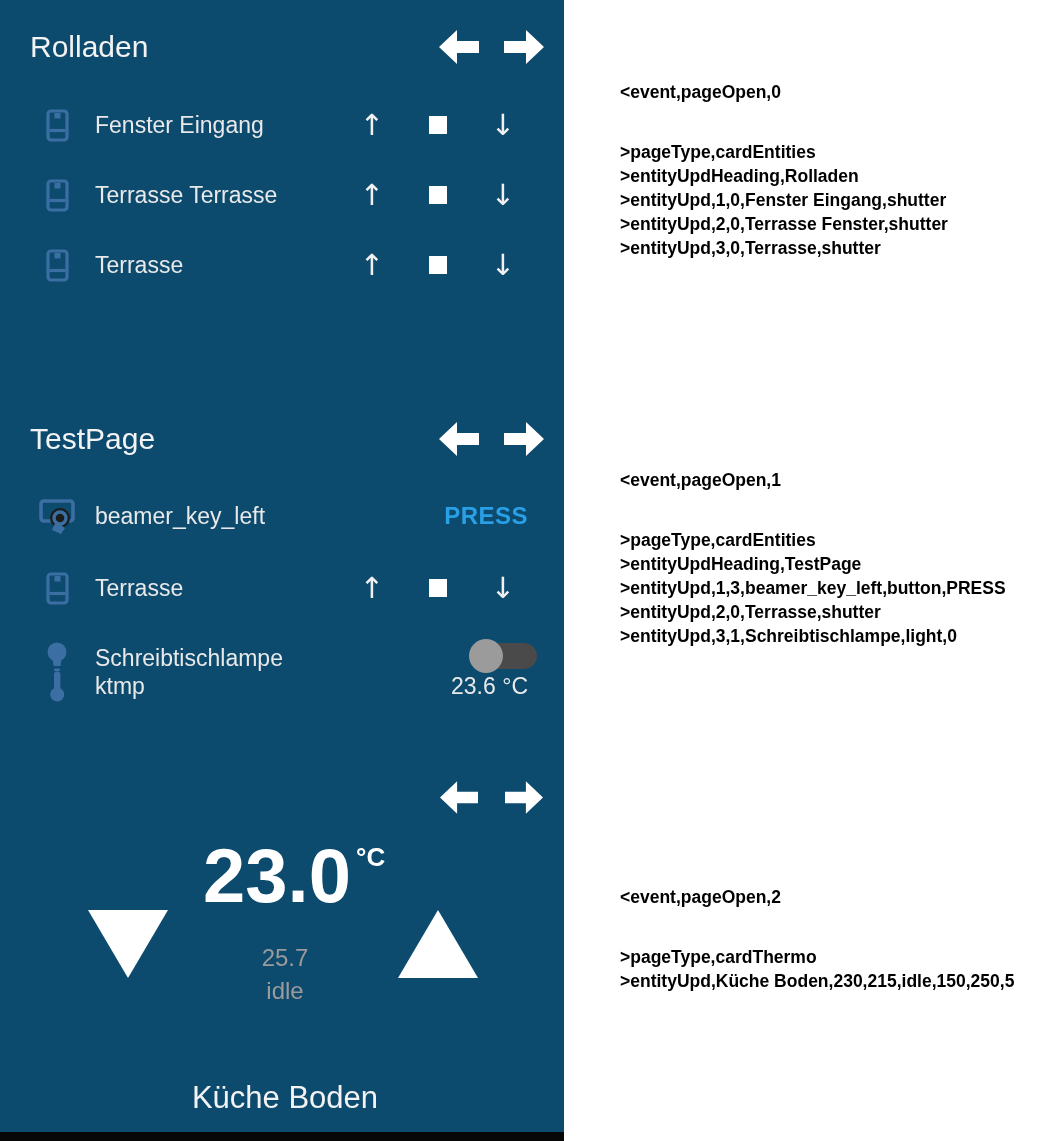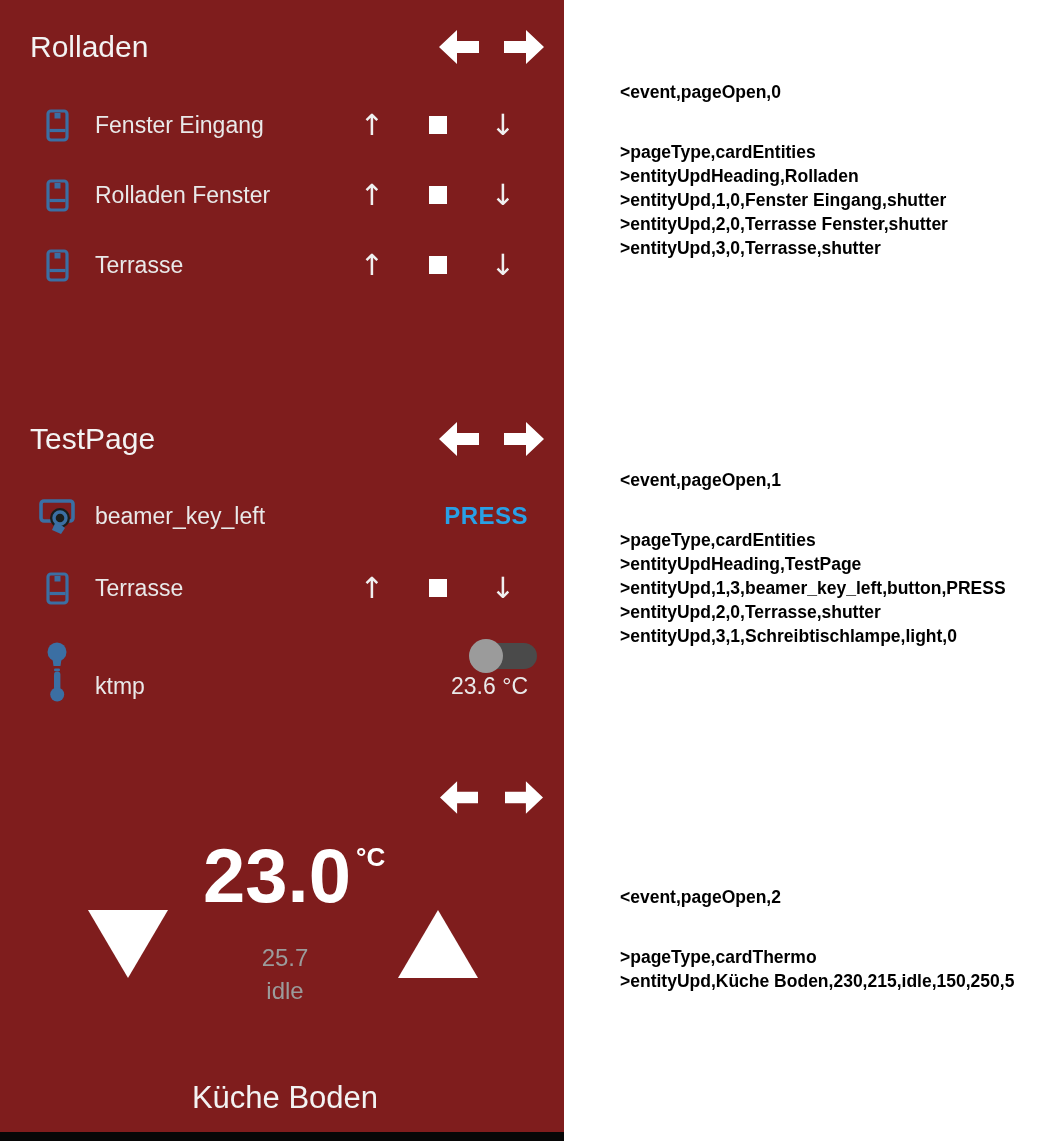--- a/index.html
+++ b/index.html
@@ -1,18 +1,18 @@
 <!DOCTYPE html>
 <html><head>
 <meta charset="utf-8">
 <style>
   html,body{margin:0;padding:0;background:#fff;}
   .stage{position:relative;width:1045px;height:1141px;background:#ffffff;overflow:hidden;
          font-family:"Liberation Sans",sans-serif;}
-  .panel{position:absolute;left:0;top:0;width:564px;height:1141px;background:#7f1d1d;}
+  .panel{position:absolute;left:0;top:0;width:564px;height:1141px;background:#0c4a6e;}
   .heading{position:absolute;left:30px;font-size:30px;font-weight:400;color:#f3f3f3;}
   .navbtn{position:absolute;width:42px;height:38px;display:flex;align-items:center;justify-content:center;}
   .row{position:absolute;left:0;width:588px;height:44px;}
   .row-icon{position:absolute;left:38px;top:0;width:38px;height:44px;display:flex;align-items:center;justify-content:center;}
   .row-label{position:absolute;left:95px;top:0;height:44px;line-height:44px;font-size:23px;color:#e9e9e9;}
   .ctl{position:absolute;top:0;width:40px;height:44px;display:flex;align-items:center;justify-content:center;}
   .arrow-glyph{font-family:"DejaVu Sans",sans-serif;font-size:29px;color:#f0f0f0;line-height:44px;}
   .stop-square{position:absolute;left:429px;top:13px;width:18px;height:18px;background:#ffffff;}
   .value-right{position:absolute;left:380px;top:0;width:148px;height:44px;line-height:44px;text-align:right;}
   .press{font-size:24px;font-weight:600;color:#29a0e6;letter-spacing:0.5px;}
@@ -78,21 +78,21 @@
     </div>
 
     <div class="row" style="top:173px;">
       <span class="row-icon">
         <svg width="23" height="33" viewBox="0 0 23 33">
             <rect x="2" y="2" width="19" height="29" rx="3" fill="none" stroke="#3b6fa3" stroke-width="3.2"></rect>
             <rect x="8.5" y="4" width="6" height="5.5" fill="#3b6fa3"></rect>
             <line x1="3.5" y1="21.5" x2="19.5" y2="21.5" stroke="#3b6fa3" stroke-width="3.2"></line>
           </svg>
       </span>
-      <span class="row-label">Rolladen Fenster</span>
+      <span class="row-label">Terrasse Terrasse</span>
       <div class="ctl" style="left:352px;">
           <span class="arrow-glyph">↑</span>
         </div>
       <div class="stop-square"></div>
       <div class="ctl" style="left:483px;">
           <span class="arrow-glyph">↓</span>
         </div>
     </div>
 
     <div class="row" style="top:243px;">
@@ -162,20 +162,21 @@
     </div>
 
     <div class="row" style="top:636px;">
       <span class="row-icon">
         <svg width="24" height="34" viewBox="0 0 24 34">
           <circle cx="12" cy="11" r="9.5" fill="#3b6fa3"></circle>
           <path d="M7.5 18 L16.5 18 L15.5 25 L8.5 25 Z" fill="#3b6fa3"></path>
           <rect x="9" y="27.5" width="6" height="2.8" rx="1.2" fill="#3b6fa3"></rect>
         </svg>
       </span>
+      <span class="row-label">Schreibtischlampe</span>
       <div class="toggle">
         <div class="toggle-track"></div>
         <div class="toggle-knob"></div>
       </div>
     </div>
 
     <div class="row" style="top:664px;padding-left:36px;">
       <span class="row-icon">
         <svg width="18" height="32" viewBox="0 0 18 32">
           <rect x="6" y="1.5" width="6.4" height="19" rx="3.2" fill="#3b6fa3"></rect>

